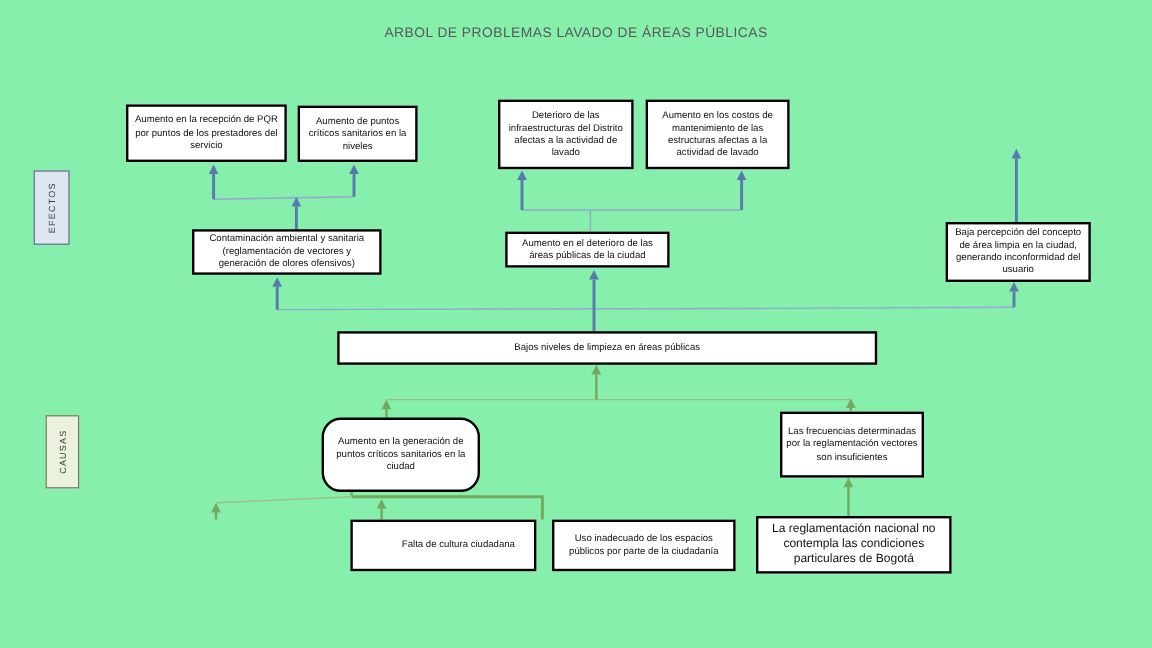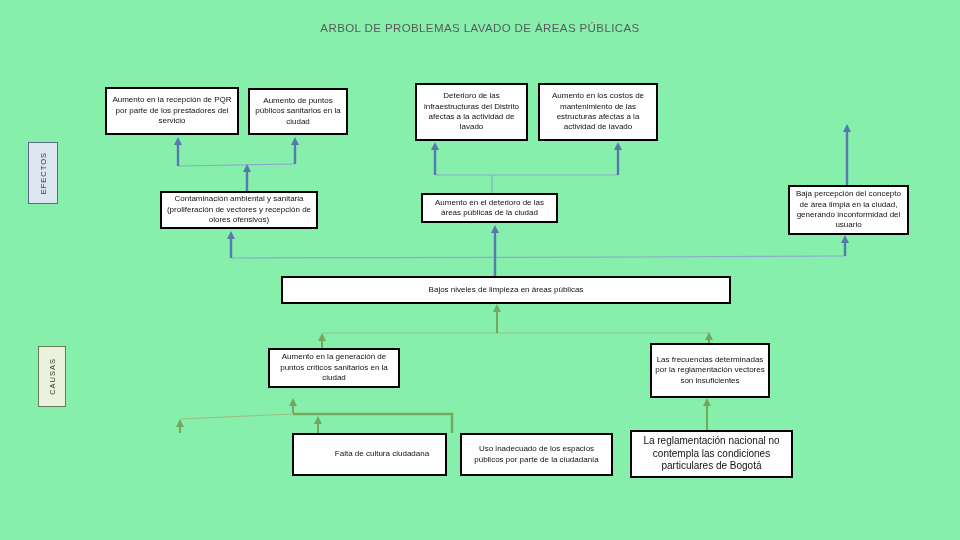--- a/index.html
+++ b/index.html
@@ -23,21 +23,21 @@
   
   #e1{left:105px;top:87px;width:134px;height:48px;}
   #e2{left:248px;top:88px;width:100px;height:47px;}
   #e3{left:415px;top:83px;width:113px;height:58px;}
   #e4{left:538px;top:83px;width:120px;height:58px;}
   #e5{left:785px;top:88px;width:128px;height:36px;}
   #m1{left:160px;top:191px;width:158px;height:38px;}
   #m2{left:421px;top:193px;width:137px;height:30px;}
   #m3{left:788px;top:185px;width:121px;height:50px;}
   #central{left:281px;top:276px;width:450px;height:28px;}
-  #c1{left:268px;top:348px;width:132px;height:40px;}
+  #c1{left:268px;top:348px;width:132px;height:62px;border-radius:16px;}
   #c2{left:650px;top:343px;width:120px;height:55px;}
   #b1{left:128px;top:433px;width:150px;height:43px;}
   #b2{left:292px;top:433px;width:155px;height:43px;padding-left:28px;}
   #b3{left:460px;top:433px;width:153px;height:43px;}
   #b4{left:630px;top:430px;width:163px;height:48px;}
 </style>
 </head>
 <body>
 
 <div id="canvas">
@@ -113,26 +113,26 @@
     </g>
   </svg>
 
   <div class="vlabel" id="efectos-band">
     <span>EFECTOS</span>
   </div>
   <div class="vlabel" id="causas-band">
     <span>CAUSAS</span>
   </div>
 
-  <div class="tbox" id="e1">Aumento en la recepción de PQR por parte de los prestadores del servicio</div>
-  <div class="tbox" id="e2">Aumento de puntos públicos sanitarios en la ciudad</div>
+  <div class="tbox" id="e1">Aumento en la recepción de PQR por puntos de los prestadores del servicio</div>
+  <div class="tbox" id="e2">Aumento de puntos críticos sanitarios en la niveles</div>
   <div class="tbox" id="e3">Deterioro de las infraestructuras del Distrito afectas a la actividad de lavado</div>
   <div class="tbox" id="e4">Aumento en los costos de mantenimiento de las estructuras afectas a la actividad de lavado</div>
 
-  <div class="tbox" id="m1">Contaminación ambiental y sanitaria (proliferación de vectores y recepción de olores ofensivos)</div>
+  <div class="tbox" id="m1">Contaminación ambiental y sanitaria (reglamentación de vectores y generación de olores ofensivos)</div>
   <div class="tbox" id="m2">Aumento en el deterioro de las áreas públicas de la ciudad</div>
   <div class="tbox" id="m3">Baja percepción del concepto de área limpia en la ciudad, generando inconformidad del usuario</div>
 
   <div class="tbox" id="central">Bajos niveles de limpieza en áreas públicas</div>
 
   <div class="tbox" id="c1">Aumento en la generación de puntos críticos sanitarios en la ciudad</div>
   <div class="tbox" id="c2">Las frecuencias determinadas por la reglamentación vectores son insuficientes</div>
 
   <div class="tbox" id="b2">Falta de cultura ciudadana</div>
   <div class="tbox" id="b3">Uso inadecuado de los espacios públicos por parte de la ciudadanía</div>

